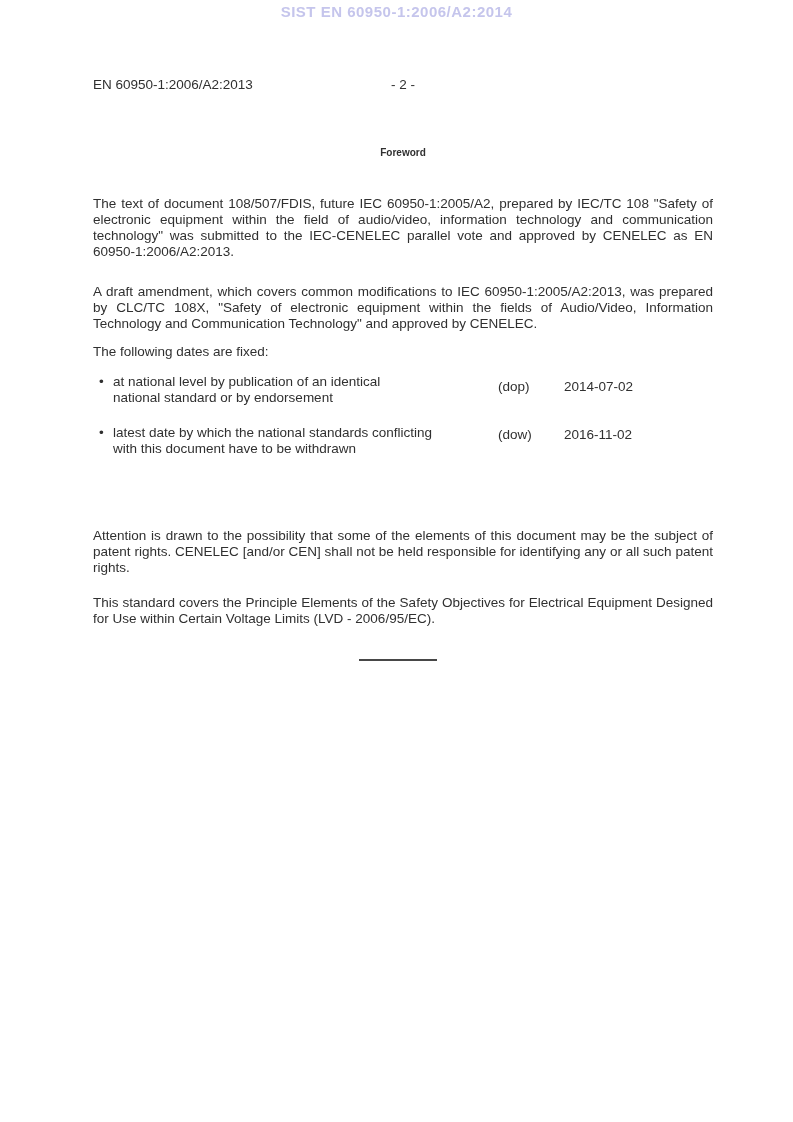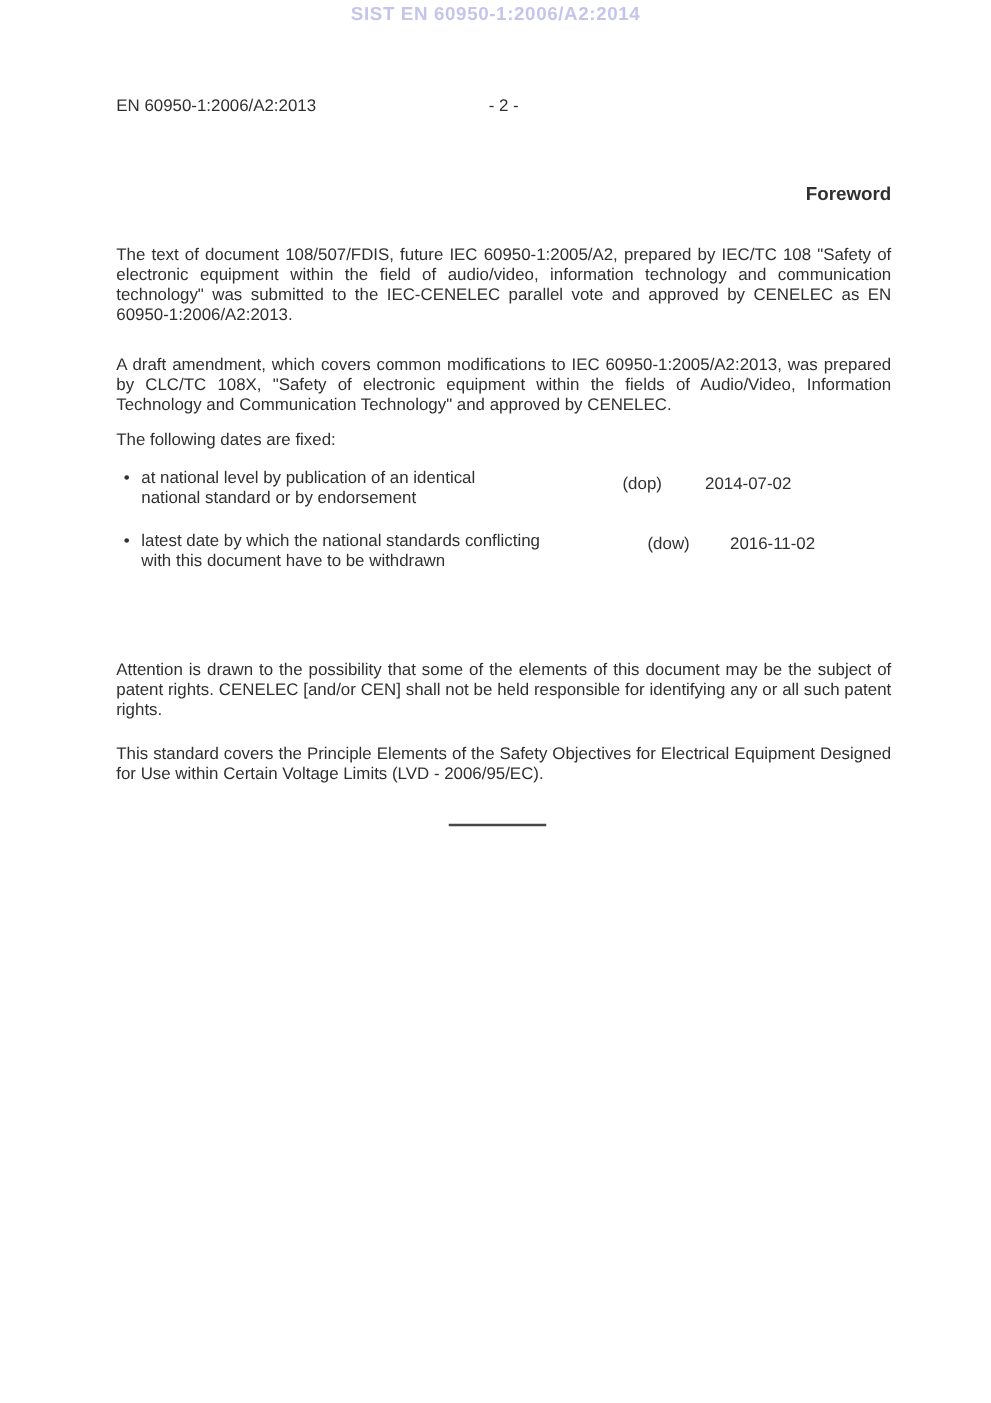--- a/index.html
+++ b/index.html
@@ -39,22 +39,22 @@
     left: 93px;
     width: 620px;
     text-align: center;
     font-size: 13.5px;
   }
 
   .doc-title {
     top: 147px;
     left: 93px;
     width: 620px;
-    text-align: right;
-    font-size: 15px;
+    text-align: center;
+    font-size: 10px;
     font-weight: bold;
   }
 
   .para {
     left: 93px;
     width: 620px;
     font-size: 13.5px;
     line-height: 16px;
     text-align: justify;
   }
@@ -93,21 +93,21 @@
   }
   .row-label {
     position: absolute;
     left: 405px;
   }
   .row-date {
     position: absolute;
     left: 471px;
   }
   .row1 .row-label, .row1 .row-date { top: 5px; }
-  .row2 .row-label, .row2 .row-date { top: 2px; margin-left: 20px; }
+  .row2 .row-label, .row2 .row-date { top: 2px; }
 
   .divider {
     top: 659px;
     left: 359px;
     width: 78px;
     height: 0;
     border-top: 2px solid #474747;
   }
 </style>
 </head>

